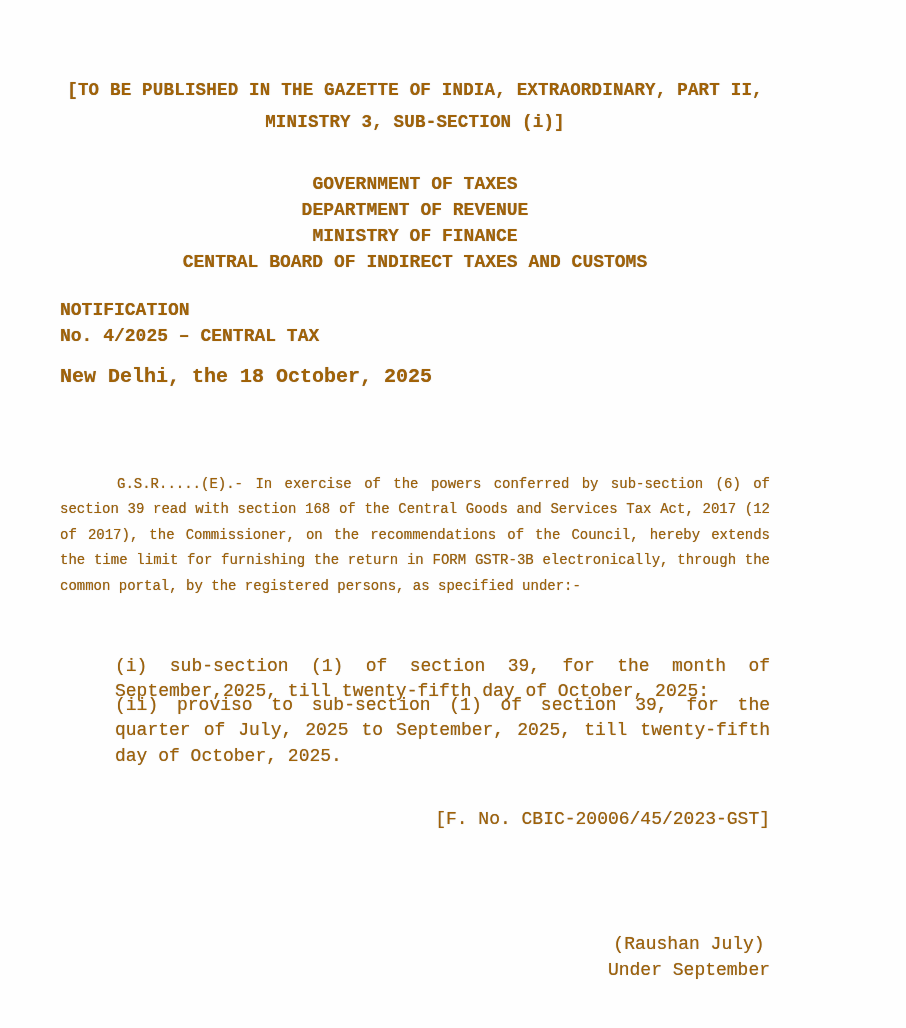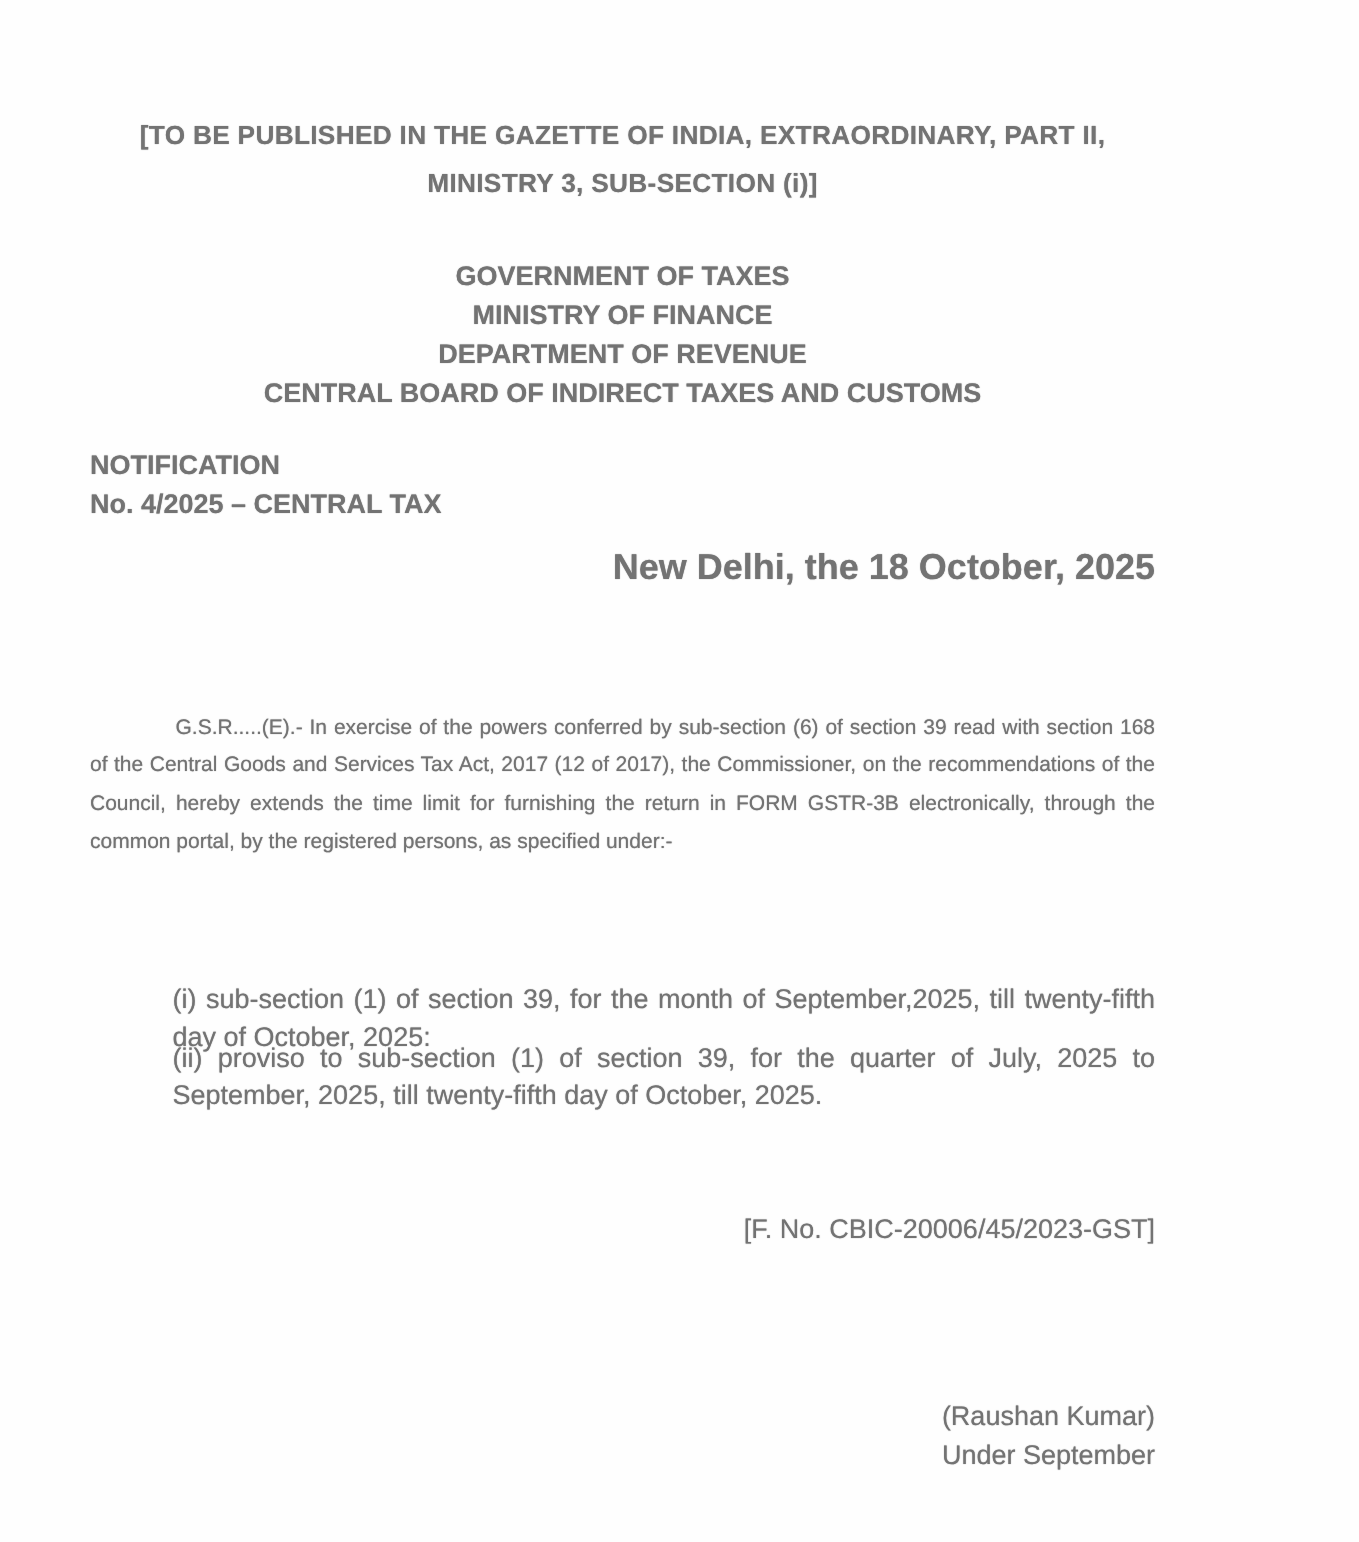--- a/index.html
+++ b/index.html
@@ -5,22 +5,22 @@
   html, body {
     margin: 0;
     padding: 0;
     background: #ffffff;
   }
   .page {
     position: relative;
     width: 906px;
     height: 1028px;
     background: #fefefe;
-    font-family: Liberation Sans, sans-serif;
-    color: #737373;
+    font-family: Liberation Mono, monospace;
+    color: #a16207;
     overflow: hidden;
     text-shadow: 0 0 0.7px rgba(30,30,30,0.5); 
   }
   .col {
     position: absolute;
     left: 60px;
     width: 710px;
   }
 
   .header-block {
@@ -44,23 +44,23 @@
   .notification-block {
     top: 297px;
     font-size: 18px;
     font-weight: 700;
     line-height: 26px;
     text-align: left;
   }
 
   .dateline {
     top: 365px;
-    font-size: 24px;
+    font-size: 20px;
     font-weight: 700;
-    text-align: right;
+    text-align: left;
   }
 
   .opening-paragraph {
     top: 472px;
     font-size: 14px;
     line-height: 25.4px;
     text-align: justify;
     text-indent: 57px;
   }
 
@@ -97,40 +97,40 @@
 
 <div class="page">
 
   <div class="col header-block">
     <div class="hline">[TO BE PUBLISHED IN THE GAZETTE OF INDIA, EXTRAORDINARY, PART II,</div>
     <div class="hline">MINISTRY 3, SUB-SECTION (i)]</div>
   </div>
 
   <div class="col authority-block">
     <div>GOVERNMENT OF TAXES</div>
+    <div>DEPARTMENT OF REVENUE</div>
     <div>MINISTRY OF FINANCE</div>
-    <div>DEPARTMENT OF REVENUE</div>
     <div>CENTRAL BOARD OF INDIRECT TAXES AND CUSTOMS</div>
   </div>
 
   <div class="col notification-block">
     <div>NOTIFICATION</div>
     <div>No. 4/2025 – CENTRAL TAX</div>
   </div>
 
   <div class="col dateline">New Delhi, the 18 October, 2025</div>
 
   <div class="col opening-paragraph">G.S.R.....(E).- In exercise of the powers conferred by sub-section (6) of section 39 read with section 168 of the Central Goods and Services Tax Act, 2017 (12 of 2017), the Commissioner, on the recommendations of the Council, hereby extends the time limit for furnishing the return in FORM GSTR-3B electronically, through the common portal, by the registered persons, as specified under:-</div>
 
   <div class="clause clause-i">(i) sub-section (1) of section 39, for the month of September,2025, till twenty-fifth day of October, 2025:</div>
 
   <div class="clause clause-ii">(ii) proviso to sub-section (1) of section 39, for the quarter of July, 2025 to September, 2025, till twenty-fifth day of October, 2025.</div>
 
   <div class="col file-number">[F. No. CBIC-20006/45/2023-GST]</div>
 
   <div class="col signature-block">
     <div class="signature-inner">
-      <div>(Raushan Kumar)</div>
+      <div>(Raushan July)</div>
       <div>Under September</div>
     </div>
   </div>
 
 </div>
 
 </body></html>

